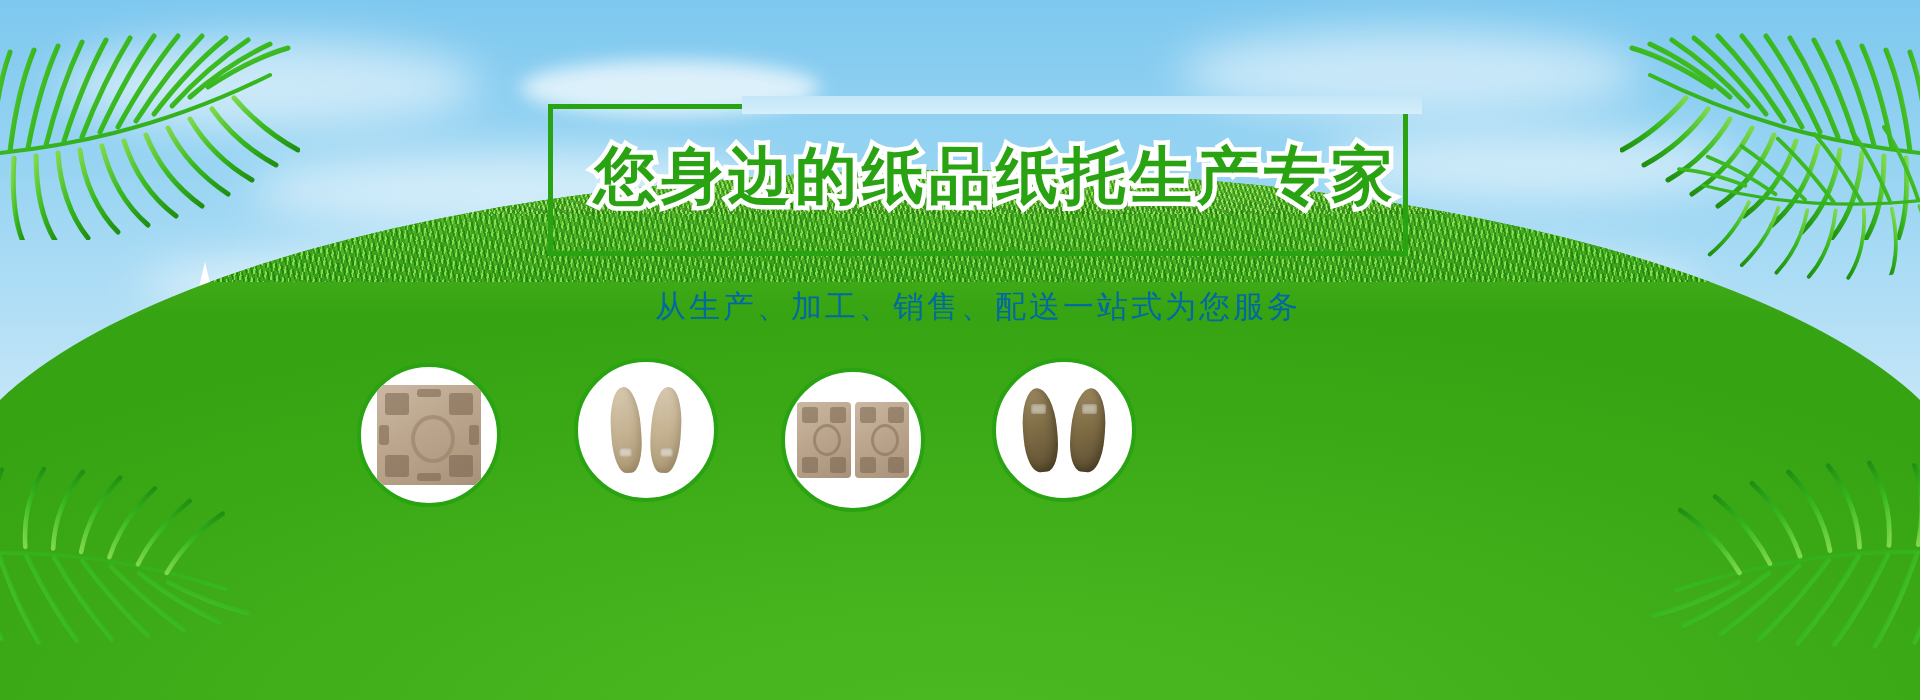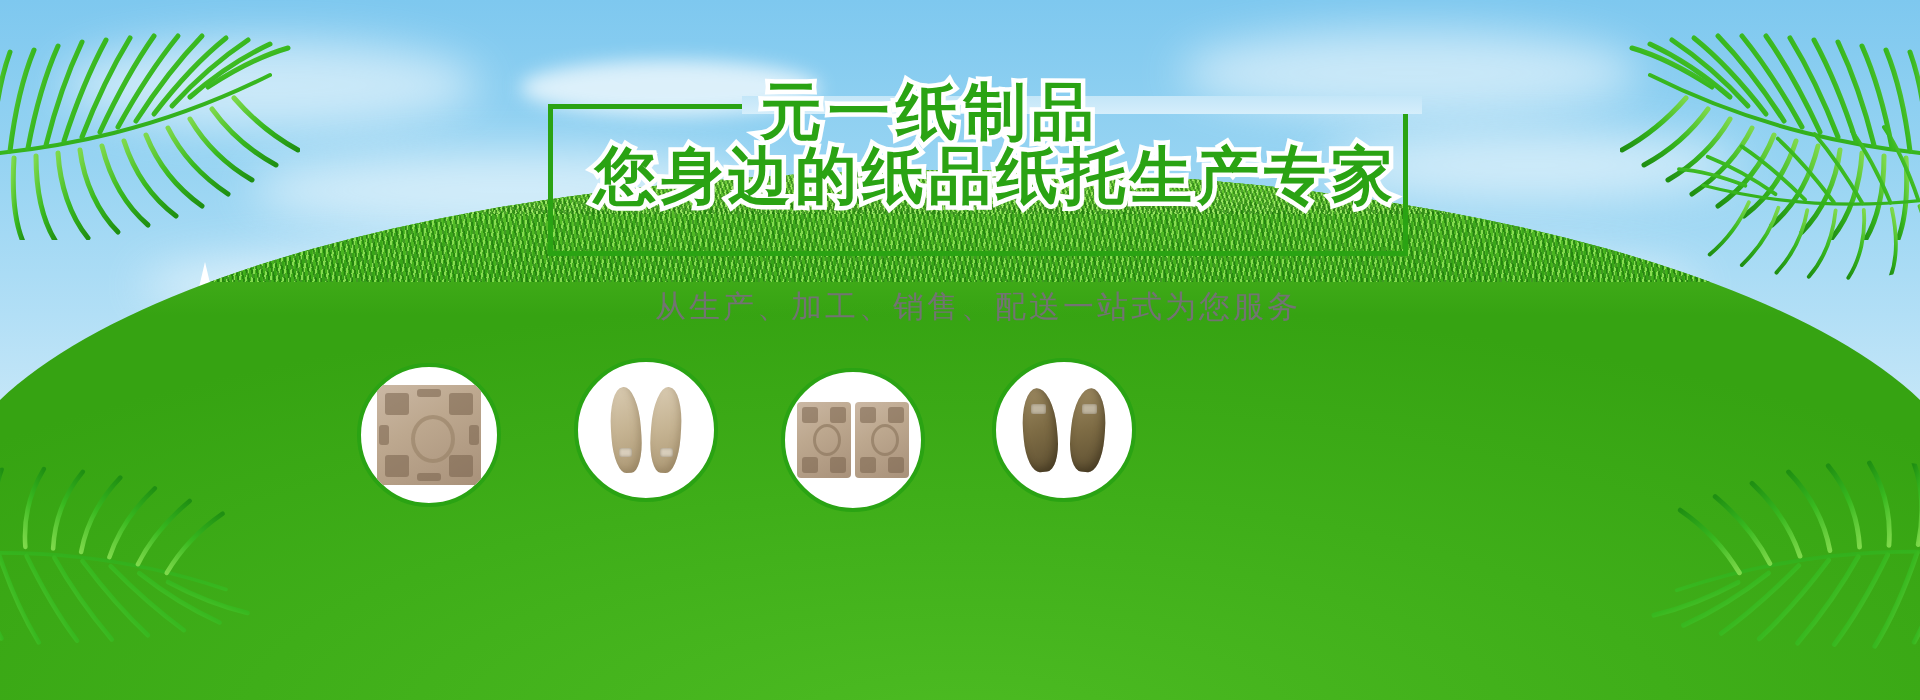--- a/index.html
+++ b/index.html
@@ -86,21 +86,21 @@
     letter-spacing:5px;
     -webkit-text-stroke:9px #ffffff;
     paint-order:stroke fill;
     white-space:nowrap;
     text-align:center;
     font-family:Liberation Mono, monospace;
   }
   .subtitle{
     position:absolute;left:548px;top:286px;width:860px;
     text-align:center;
-    color:#737373;
+    color:#0369a1;
     font-size:31px;line-height:40px;
     letter-spacing:3px;
     white-space:nowrap;
     font-family:"DejaVu Sans","Liberation Sans",sans-serif;
   }
 
   
   .pcircle{
     position:absolute;
     width:144px;height:144px;border-radius:50%;
@@ -429,21 +429,20 @@
         <path d="M208,136 C226,162 250,182 274,197"></path>
         <path d="M238,122 C258,147 282,165 308,178"></path>
       </g>
     </g>
   </svg>
 
   <div class="frame"></div>
 
   <div style="position:absolute;left:742px;top:96px;width:680px;height:18px;background:linear-gradient(180deg,#c3e6f8,#d5eefb);"></div>
 
-  <div class="headline1">元一纸制品</div>
   <div class="headline2">您身边的纸品纸托生产专家</div>
   <div class="subtitle">从生产、加工、销售、配送一站式为您服务</div>
 
   <div class="pcircle" style="left:357px;top:363px;">
     <div class="pimg">
       <div class="tray"></div>
       <div class="cell" style="left:8px;top:8px;width:24px;height:22px;"></div>
       <div class="cell" style="right:8px;top:8px;width:24px;height:22px;"></div>
       <div class="cell" style="left:8px;bottom:8px;width:24px;height:22px;"></div>
       <div class="cell" style="right:8px;bottom:8px;width:24px;height:22px;"></div>

